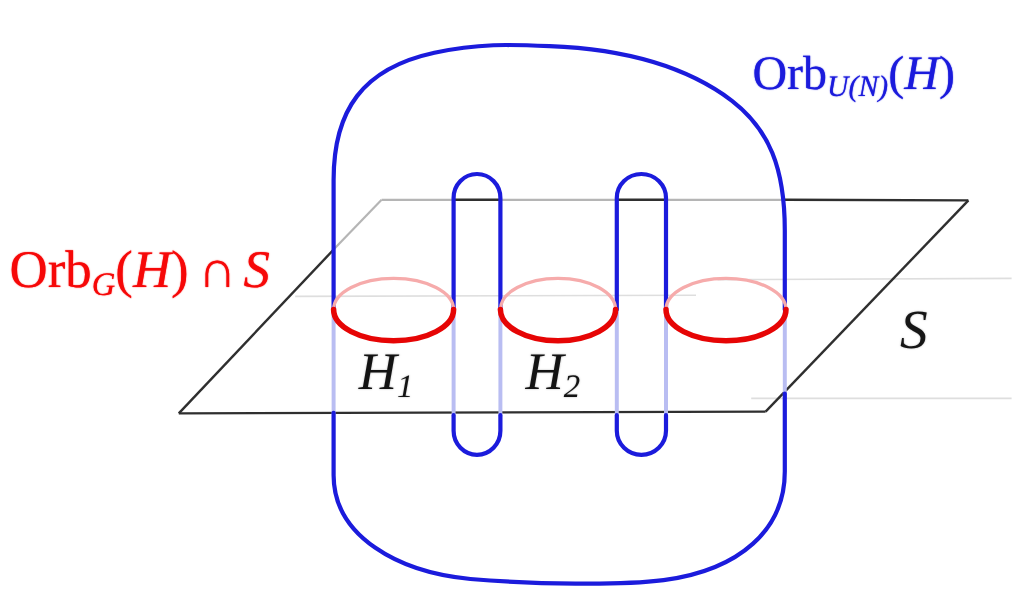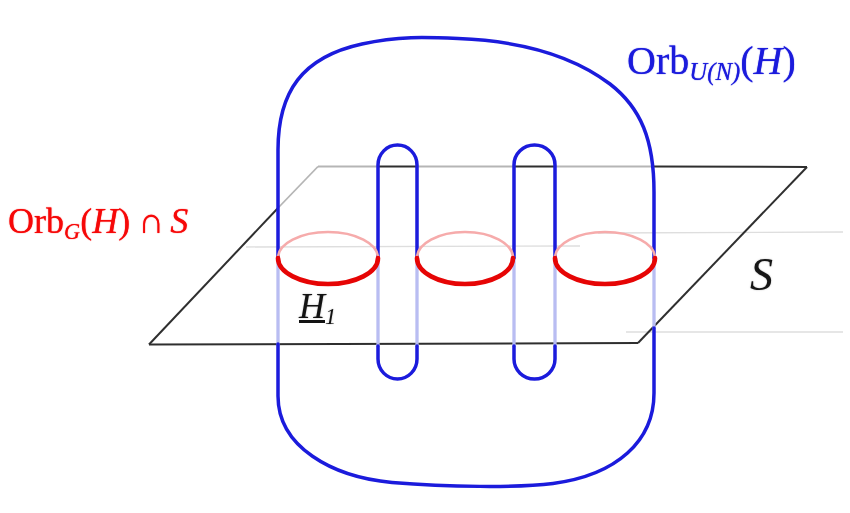--- a/index.html
+++ b/index.html
@@ -18,27 +18,27 @@
   .blue    {stroke:var(--c-blue);   stroke-width:3.5; stroke-linecap:round;}
   .blue-faded{stroke:var(--c-blue_faded); stroke-width:3.3; stroke-linecap:butt;}
   .pink-arc{stroke:var(--c-red_faded); stroke-width:2.7;}
   .red-arc {stroke:var(--c-red);    stroke-width:4.6; stroke-linecap:round;}
 
   .lbl{position:absolute; line-height:1; white-space:nowrap;}
   .lbl i{font-style:italic;}
   .math-sub{font-size:0.62em; font-style:italic; vertical-align:-0.25em; letter-spacing:0;}
   #blue-orbit-label{left:627px; top:41px; font-size:40px; color:var(--c-blue);
     text-shadow:0 0 1px var(--c-blue);}
-  #red-orbit-label{left:8px; top:203px; font-size:36px; color:var(--c-red_label);
+  #red-orbit-label{left:8px; top:203px; font-size:44px; color:var(--c-red_label);
     text-shadow:0 0 1px var(--c-red_label);}
   #red-orbit-label .cap-sym{margin:0 6px 0 8px;}
   #plane-s-label{left:750px; top:252px; font-size:46px; font-style:italic; color:#161616;
     text-shadow:0 0 1.5px rgba(110,110,110,.6);}
-  .h-label{font-size:36px; font-style:italic; color:#131313;
-    text-shadow:0 0 1.5px rgba(110,110,110,.65);text-decoration:underline;}
+  .h-label{font-size:44px; font-style:italic; color:#131313;
+    text-shadow:0 0 1.5px rgba(110,110,110,.65);}
   #h1-label{left:299px; top:288px;}
   #h2-label{left:438px; top:288px;}
   #h3-label{left:584px; top:288px;}
 </style>
 </head>
 <body>
 
 <div id="canvas">
 
   <svg id="diagram" width="850" height="513" viewBox="0 0 850 513">
@@ -99,14 +99,17 @@
 
   <div class="lbl" id="red-orbit-label">
     <span>Orb</span><span class="math-sub">G</span><span>(</span><i>H</i><span>)</span><span class="cap-sym">∩</span><i>S</i>
   </div>
 
   <div class="lbl" id="plane-s-label">S</div>
 
   <div class="lbl h-label" id="h1-label">
     <span>H</span><span class="math-sub">1</span>
   </div>
+  <div class="lbl h-label" id="h2-label">
+    <span>H</span><span class="math-sub">2</span>
+  </div>
 
 </div>
 
 </body></html>

